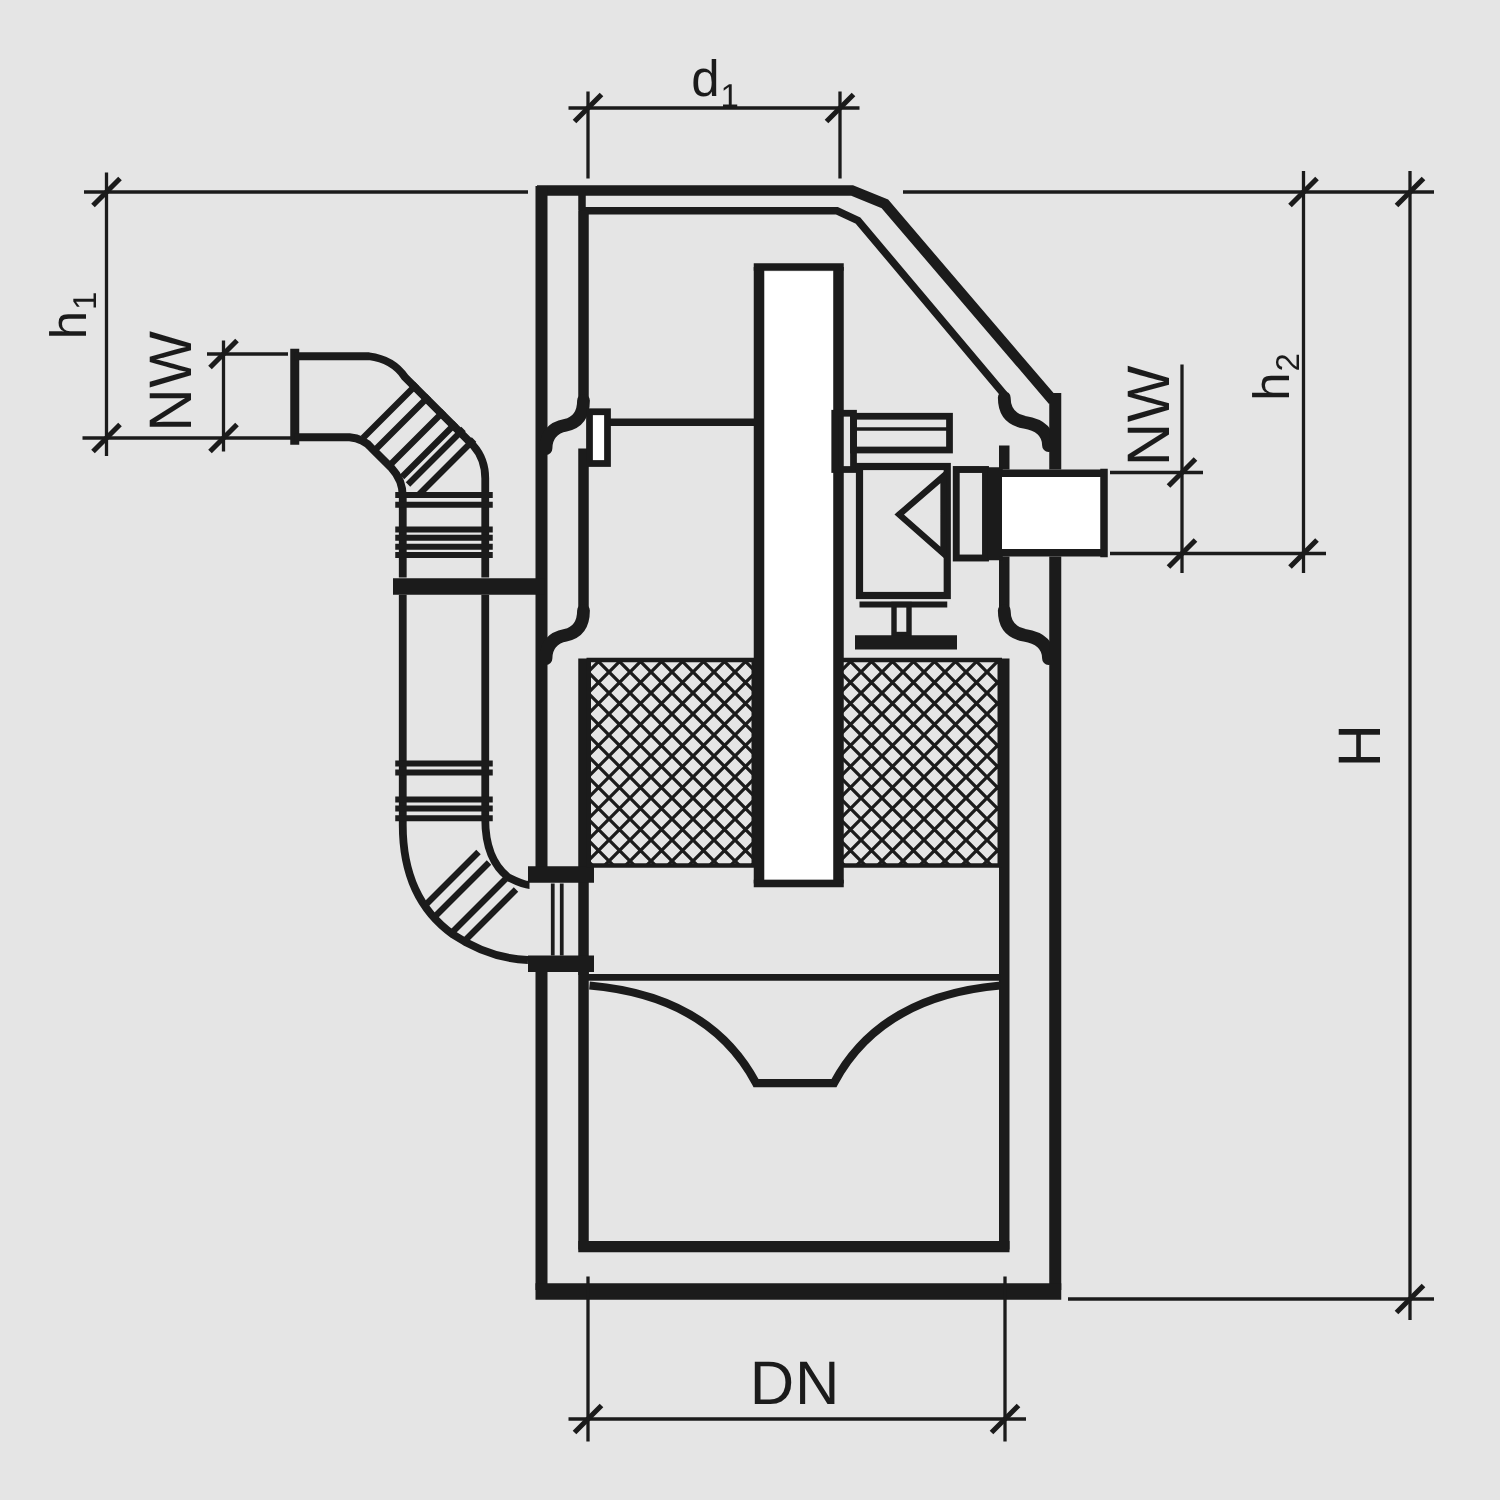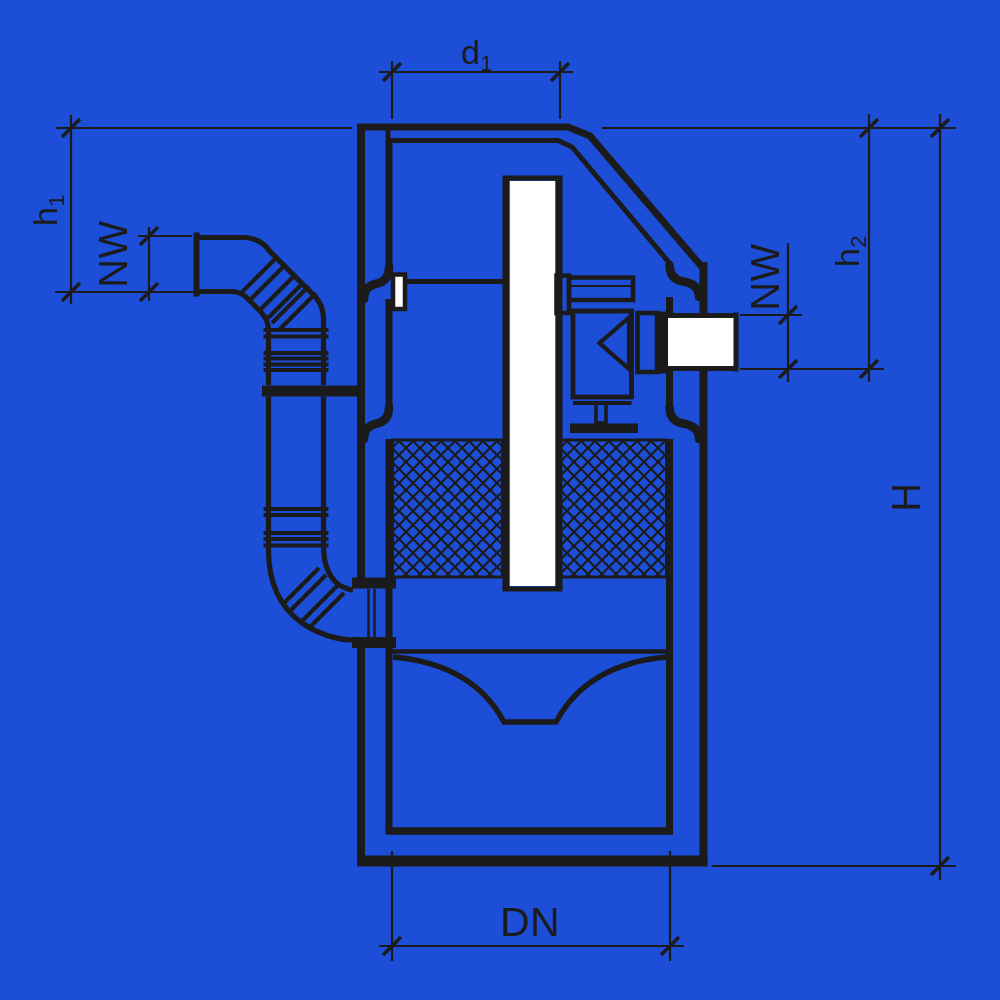--- a/index.html
+++ b/index.html
@@ -7,21 +7,21 @@
     padding: 0;
     background: #ffffff;
     width: 1000px;
     height: 1000px;
     font-family: "Liberation Sans", sans-serif;
   }
   .canvas {
     position: relative;
     width: 1000px;
     height: 1000px;
-    background: #1d4ed8;
+    background: #e5e5e5;
     overflow: hidden;
   }
   svg { display: block; }
   .ink { stroke: #1b1b1b; fill: none; }
   .fillink { fill: #1b1b1b; stroke: none; }
   .white { fill: #ffffff; }
   text {
     fill: #1b1b1b;
     font-family: "Liberation Sans", sans-serif;
     font-weight: 400;

